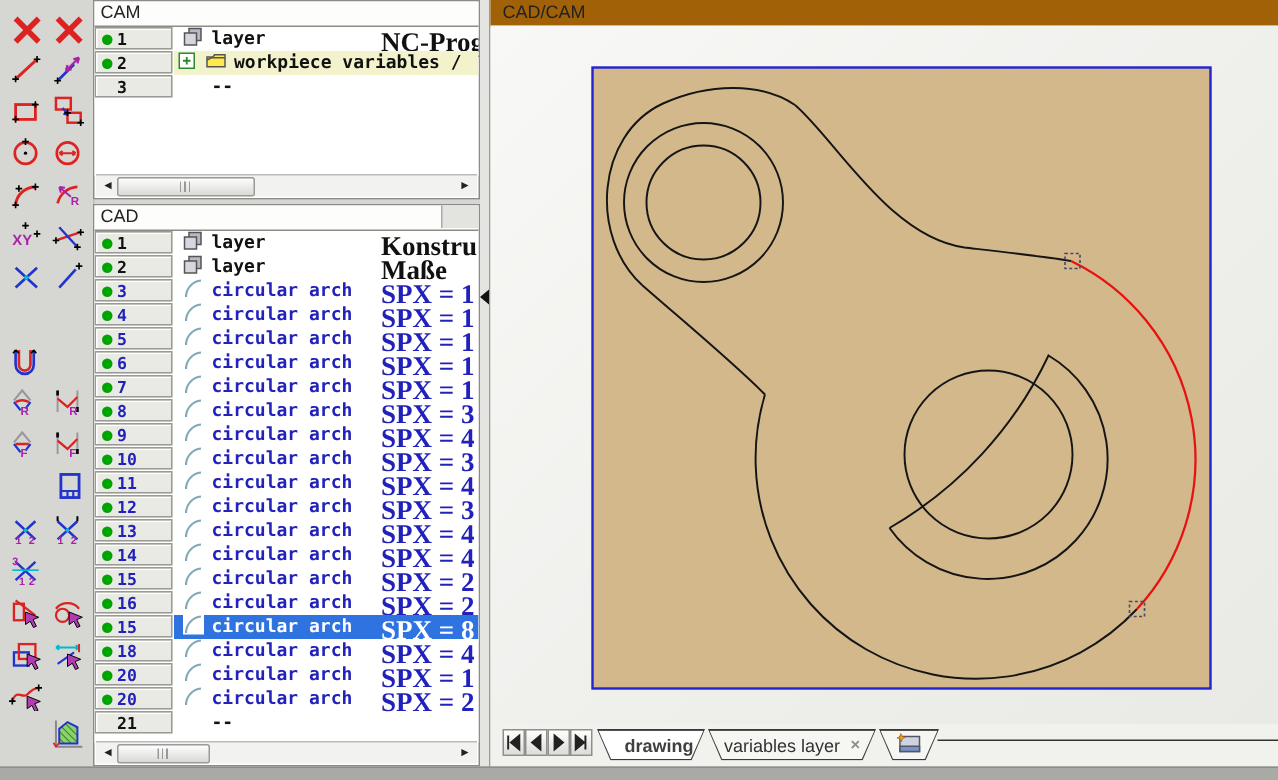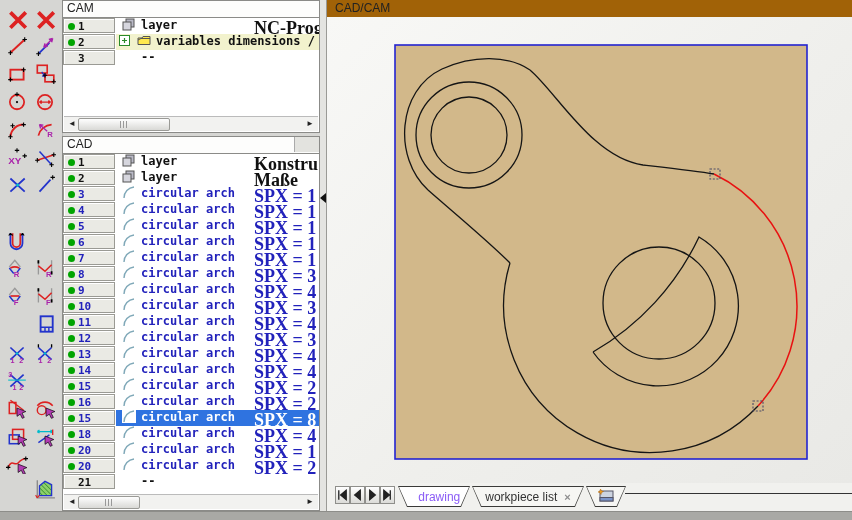--- a/index.html
+++ b/index.html
@@ -57,21 +57,21 @@
           border:1px solid #8f8f8b;box-sizing:border-box;text-align:center;cursor:pointer;}
   .navbtn svg{width:13px;height:16px;display:block;margin:0 auto;}
   .tab{position:absolute;top:3px;height:21px;cursor:pointer;}
   .tab .shape{position:absolute;inset:0;background:#3a3a38;
       clip-path:polygon(0 0,100% 0,calc(100% - 9px) 100%,9px 100%);}
   .tab .inner{position:absolute;inset:1px;background:#f6f6f3;
       clip-path:polygon(0 0,100% 0,calc(100% - 8.4px) 100%,8.4px 100%);
       display:flex;align-items:center;justify-content:center;}
   .tab.active .inner{background:#ffffff;}
   .tab .tlabel{font-size:12px;color:#333;}
-  .tab.active .tlabel{font-weight:normal;color:#8b5cf6;margin-left:24px;}
+  .tab.active .tlabel{font-weight:bold;color:#404040;margin-left:24px;}
   .tab .tclose{margin-left:7px;color:#8d8d8d;font-size:11px;font-weight:bold;line-height:10px;cursor:pointer;}
   
   #strip{position:absolute;left:0;top:511px;width:852px;height:9px;background:#a9a9a5;border-top:1px solid #8d8d89;box-sizing:border-box;}
 </style>
 </head>
 <body>
 
 <div id="app">
 
   <div id="toolbar">
@@ -318,21 +318,21 @@
           </div>
           <div class="rcontent">
             <span class="xicon"><svg viewBox="0 0 13 13">
                 <rect x="1.5" y="1.5" width="10" height="10" fill="#fff" stroke="#2a8a2a"></rect>
                 <path d="M4 6.5h5M6.5 4v5" stroke="#2a8a2a" stroke-width="1.2"></path>
               </svg></span>
             <span class="ticon"><svg viewBox="0 0 14 13">
                 <path d="M1 4 L5 4 L6 2.5 L13 2.5 L13 10.5 L1 10.5 Z" fill="#ffe94d" stroke="#555"></path>
                 <path d="M1 6 L4 4.5 L13 4.5" fill="none" stroke="#555"></path>
               </svg></span>
-            <span class="lbl">variables dimensions /</span>
+            <span class="lbl">workpiece variables /</span>
           </div>
         </div>
         <div class="trow">
           <div class="rhdr">
             <span class="rnum">3</span>
           </div>
           <div class="rcontent">
             <span class="dash">--</span>
           </div>
         </div>
@@ -694,21 +694,21 @@
           <div class="tab active" style="left: 71px; width: 72px;">
             <div class="shape"></div>
             <div class="inner">
               <span class="tlabel">drawing</span>
               <span class="tclose">×</span>
             </div>
           </div>
           <div class="tab" style="left: 145px; width: 112px;">
             <div class="shape"></div>
             <div class="inner">
-              <span class="tlabel">workpiece list</span>
+              <span class="tlabel">variables layer</span>
               <span class="tclose">×</span>
             </div>
           </div>
           <div class="tab" style="left: 259px; width: 40px;">
             <div class="shape"></div>
             <div class="inner">
               <span><svg viewBox="0 0 18 14" style="width:18px;height:14px">
                   <rect x="3" y="3" width="13" height="10" fill="#cdd4e0" stroke="#556"></rect>
                   <rect x="3" y="9.5" width="13" height="3.5" fill="#7a93c9" stroke="#556"></rect>
                   <path d="M3.5 1 L4.5 3 L6.5 3.5 L4.5 4.5 L4 6.5 L3 4.5 L1 4 L3 3.2 Z" fill="#f0a020" stroke="#b06000" stroke-width="0.5"></path>

